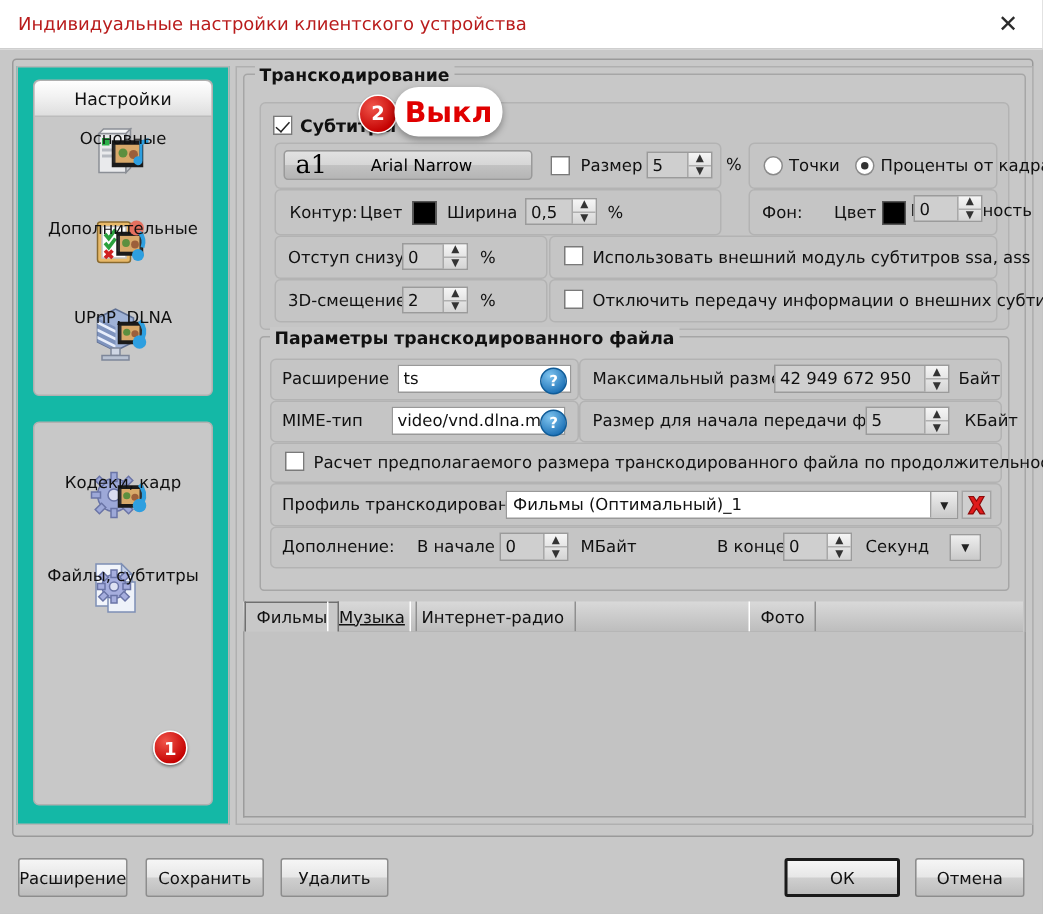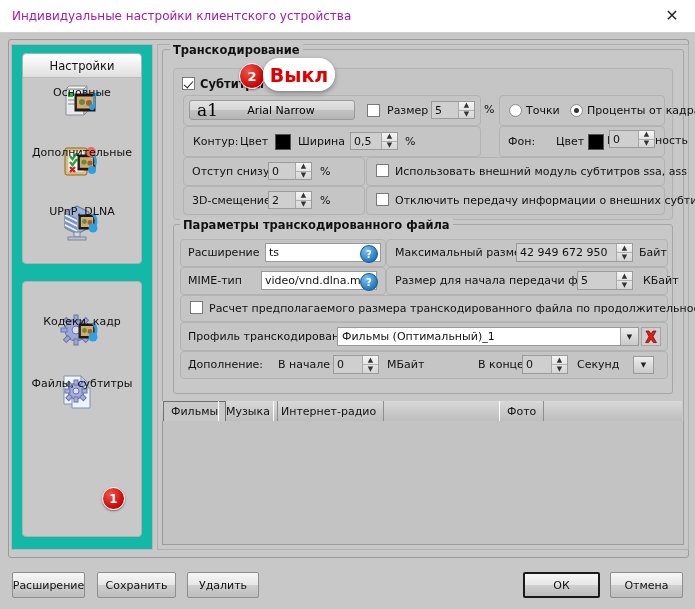--- a/index.html
+++ b/index.html
@@ -8,21 +8,21 @@
     background:#c0c0c0;
     font-family:"DejaVu Sans","Liberation Sans",sans-serif;
     font-size:11px;color:#000;
     -webkit-font-smoothing:antialiased;
   }
   .win{position:absolute;left:0;top:0;width:695px;height:609px;background:#c8c8c8;}
 
   
   .titlebar{position:absolute;left:0;top:0;width:695px;height:32px;background:#ffffff;
     border-bottom:1px solid #cfcfcf;}
-  .title-text{position:absolute;left:12px;top:9px;font-size:12px;color:#a21caf;white-space:nowrap;}
+  .title-text{position:absolute;left:12px;top:9px;font-size:12px;color:#b91c1c;white-space:nowrap;}
   .close-btn{position:absolute;right:0;top:0;width:46px;height:31px;display:flex;
     align-items:center;justify-content:center;color:#2b2b2b;font-size:16px;line-height:1;cursor:pointer;}
 
   
   .outer-frame{position:absolute;left:8px;top:39px;width:679px;height:517px;
     border:1px solid #9a9a9a;background:#c8c8c8;border-radius:3px;}
 
   
   .navcol{position:absolute;left:11px;top:44px;width:140px;height:504px;background:#14b8a6;
     border:1px solid #b5b5b5;}
@@ -449,21 +449,21 @@
             <span>▲</span>
             <span>▼</span>
           </span>
       </div>
     </div>
 
     <div class="tabstrip" style="left:4px;top:356px;width:520px;">
       <div class="tab active" style="left:1px;">
         <span>Фильмы</span>
       </div>
-      <div class="tab" style="left:56px;">
+      <div class="tab" style="left:56px;text-decoration:underline;">
         <span>Музыка</span>
       </div>
       <div class="tab" style="left:111px;">
         <span>Интернет-радио</span>
       </div>
       <div class="tab" style="left:337px;">
         <span>Фото</span>
       </div>
     </div>
     <div class="tabpage" style="left:4px;top:376px;width:520px;height:123px;"></div>

